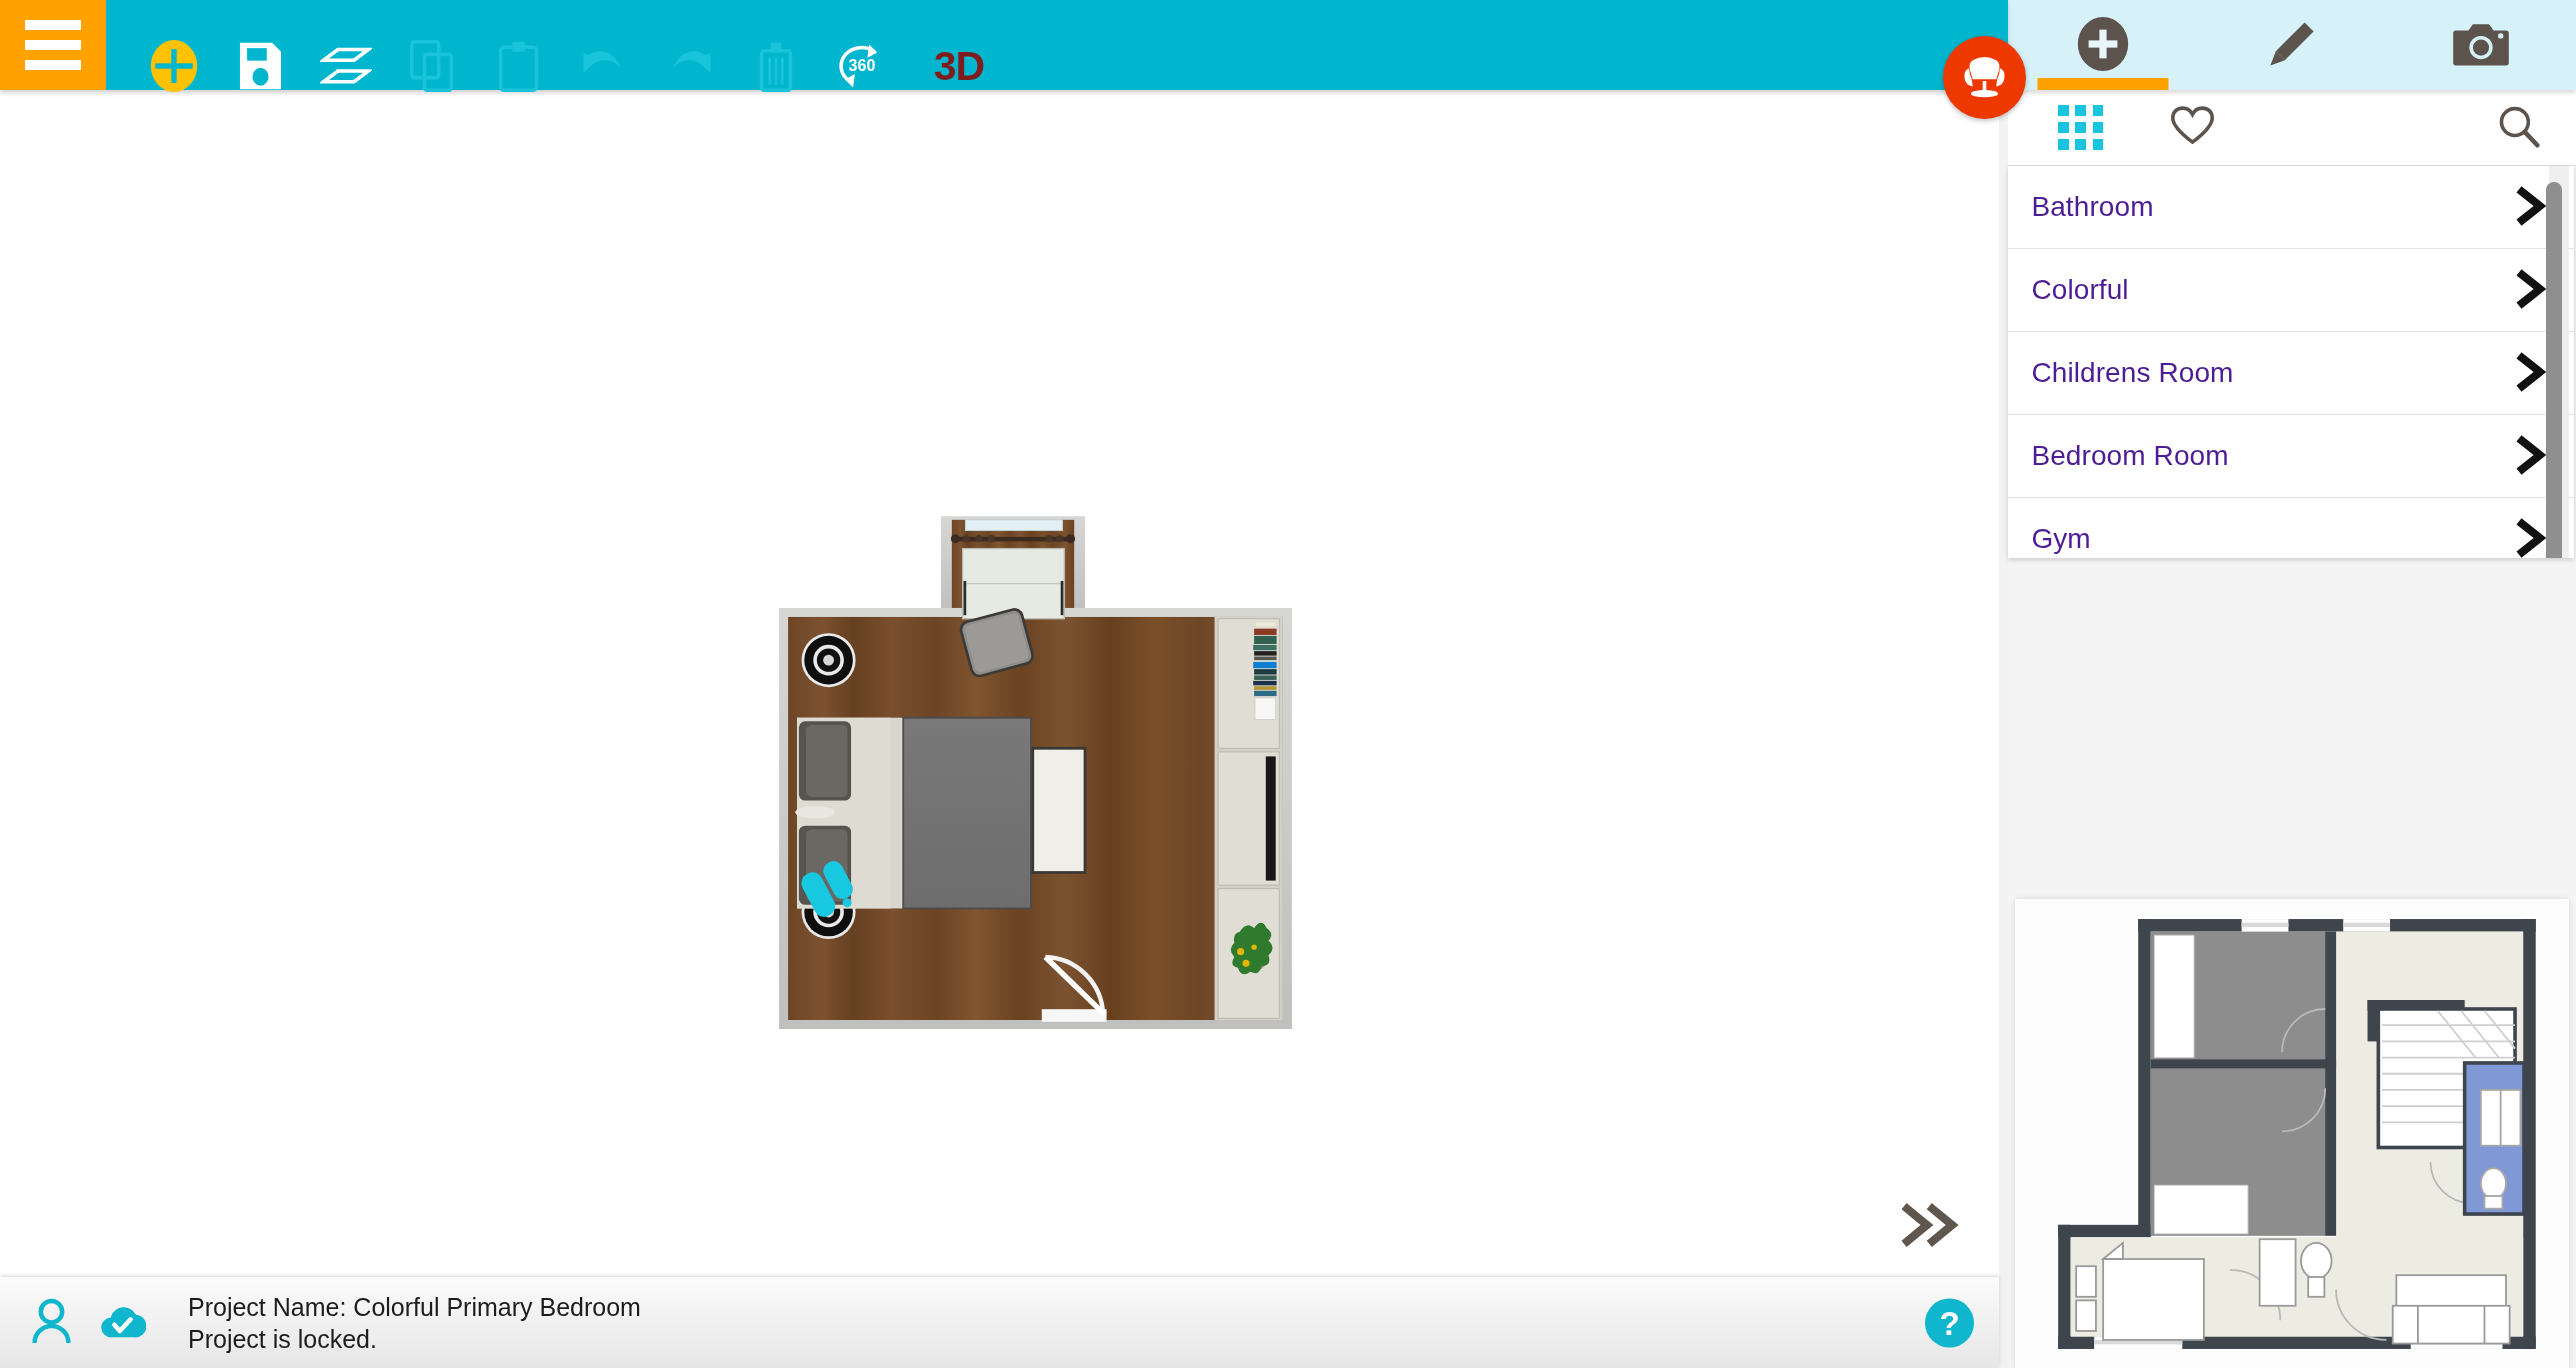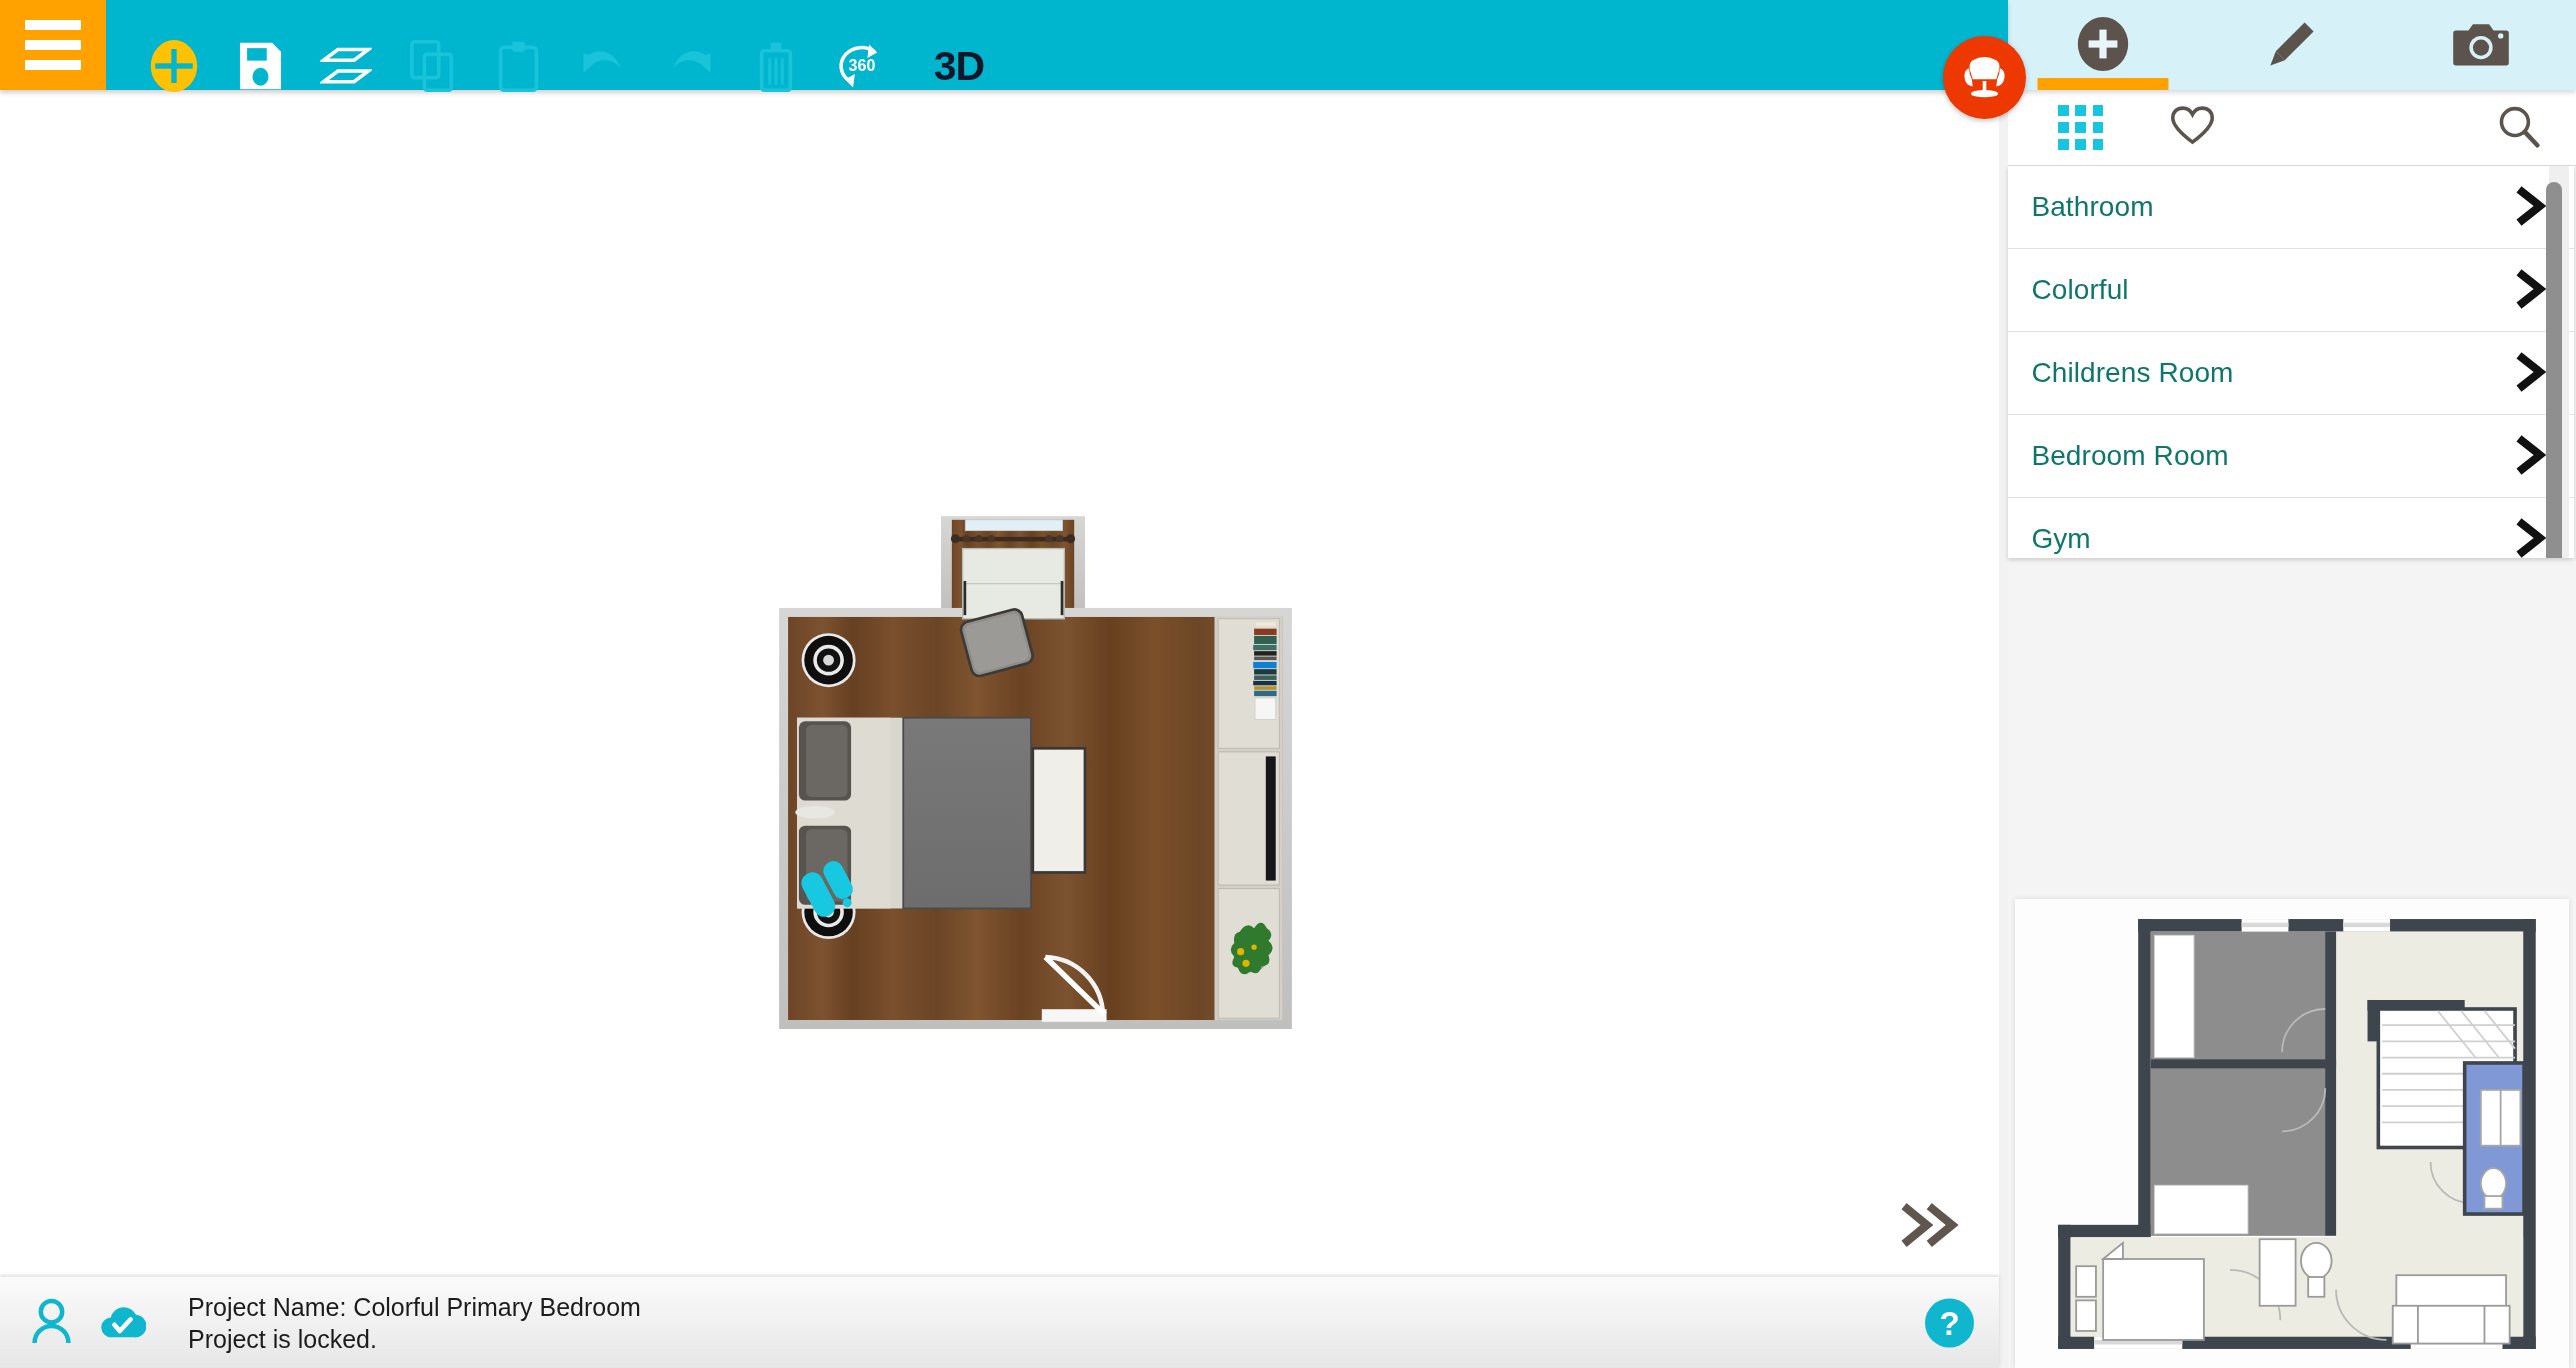--- a/index.html
+++ b/index.html
@@ -53,21 +53,21 @@
   #grid-icon span { display:grid; grid-template-columns:repeat(3,10.8px); gap:6.3px; }
   #grid-icon span i { width:10.8px; height:10.8px; background:#18c5df; display:block; }
   #heart-icon { margin-left:68px; cursor:pointer; }
   #search-icon { margin-left:auto; cursor:pointer; }
 
   #cat-wrap { position:relative; margin:0 1.8px 0 0; height:392px; background:#fff;
     box-shadow:0 1.8px 4.5px rgba(0,0,0,.16); overflow:hidden; }
   #cat-list { height:392px; overflow:hidden; }
   .cat { height:83px; display:flex; align-items:center; padding:0 27px 0 23.4px;
     border-bottom:0.9px solid #e2e2e2; cursor:pointer; background:#fff; }
-  .cat-label { font-size:28px; color:#0f766e; letter-spacing:0.1px; }
+  .cat-label { font-size:28px; color:#4c1d95; letter-spacing:0.1px; }
   .cat-chev { margin-left:auto; }
   #cat-scroll-track { position:absolute; right:5.4px; top:0; width:20px; height:392px;
     background:#efefef; }
   #cat-scroll-thumb { position:absolute; right:7.2px; top:16px; width:16px; height:486px;
     background:#8f8f8f; border-radius:8px; cursor:pointer; }
 
   #plan-wrap { position:absolute; left:2015px; top:899px; width:554px; height:470px;
     background:#fdfdfd; box-shadow:0 0 5.4px rgba(0,0,0,.12); overflow:hidden; }
 
   
@@ -175,21 +175,21 @@
           <svg width="50" height="50" viewBox="0 0 56 56">
             <path d="M13 44 A20 18 0 1 1 42 12" fill="none" stroke="#fff" stroke-width="4"></path>
             <path d="M36 4 L45 13 L34 19 Z" fill="#fff"></path>
             <path d="M18 52 L9 43 L20 37 Z" fill="#fff"></path>
             <text x="28" y="34" font-size="18" fill="#fff" text-anchor="middle" font-family="Liberation Sans, sans-serif" font-weight="bold">360</text>
           </svg>
         </span>
       </div>
 
       <div class="tbi" style="width:108px">
-        <span style="color:#0f172a;font-size:41px;font-weight:bold;letter-spacing:-0.9px;">3D</span>
+        <span style="color:#7f1d1d;font-size:41px;font-weight:bold;letter-spacing:-0.9px;">3D</span>
       </div>
 
     </div>
   </div>
 
   <div id="badge">
     <span>
       <svg width="49" height="47" viewBox="0 0 54 52">
         <path d="M14 8 q13-7 26 0 q5 3 3 11 l-3 10 H14 l-3-10 q-2-8 3-11 Z" fill="#fff"></path>
         <path d="M10 17 q-6 2-5 11 q1 8 9 9 l-1-8 q-3-5-3-12Z" fill="#fff"></path>

